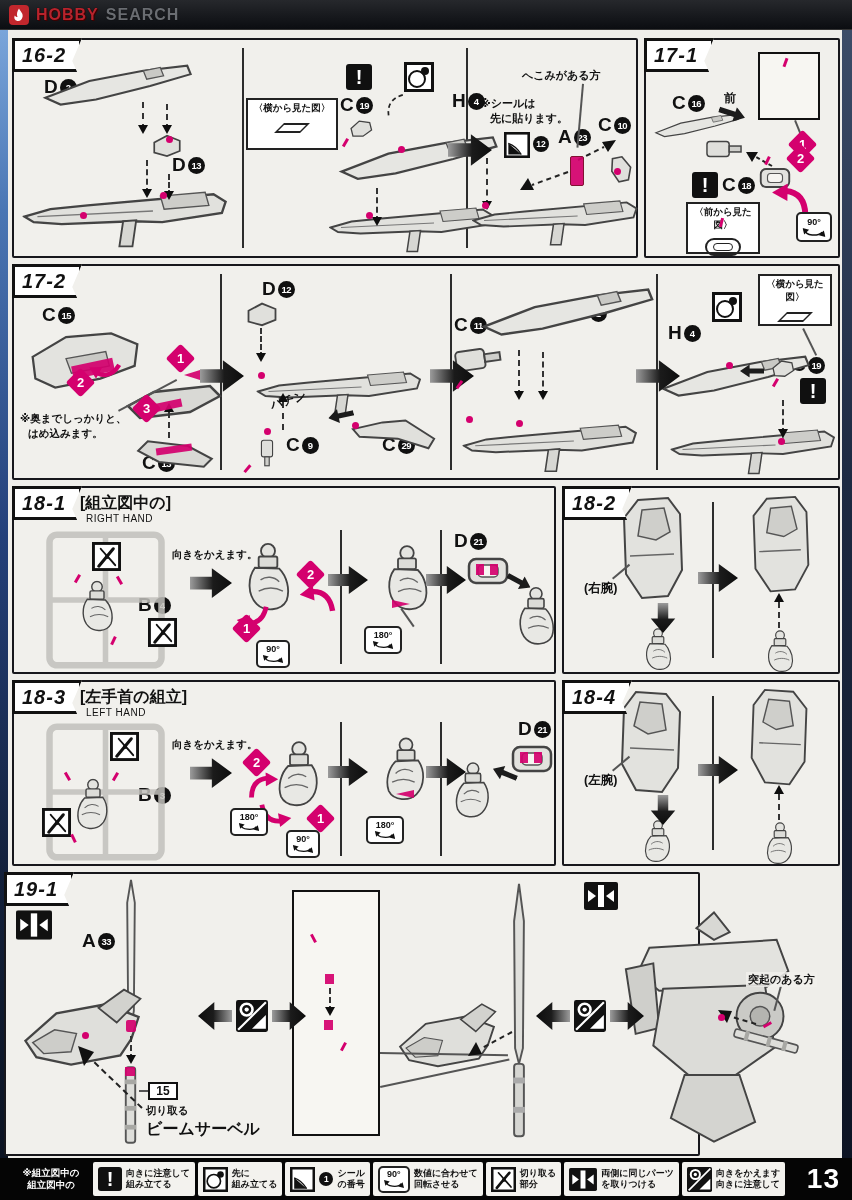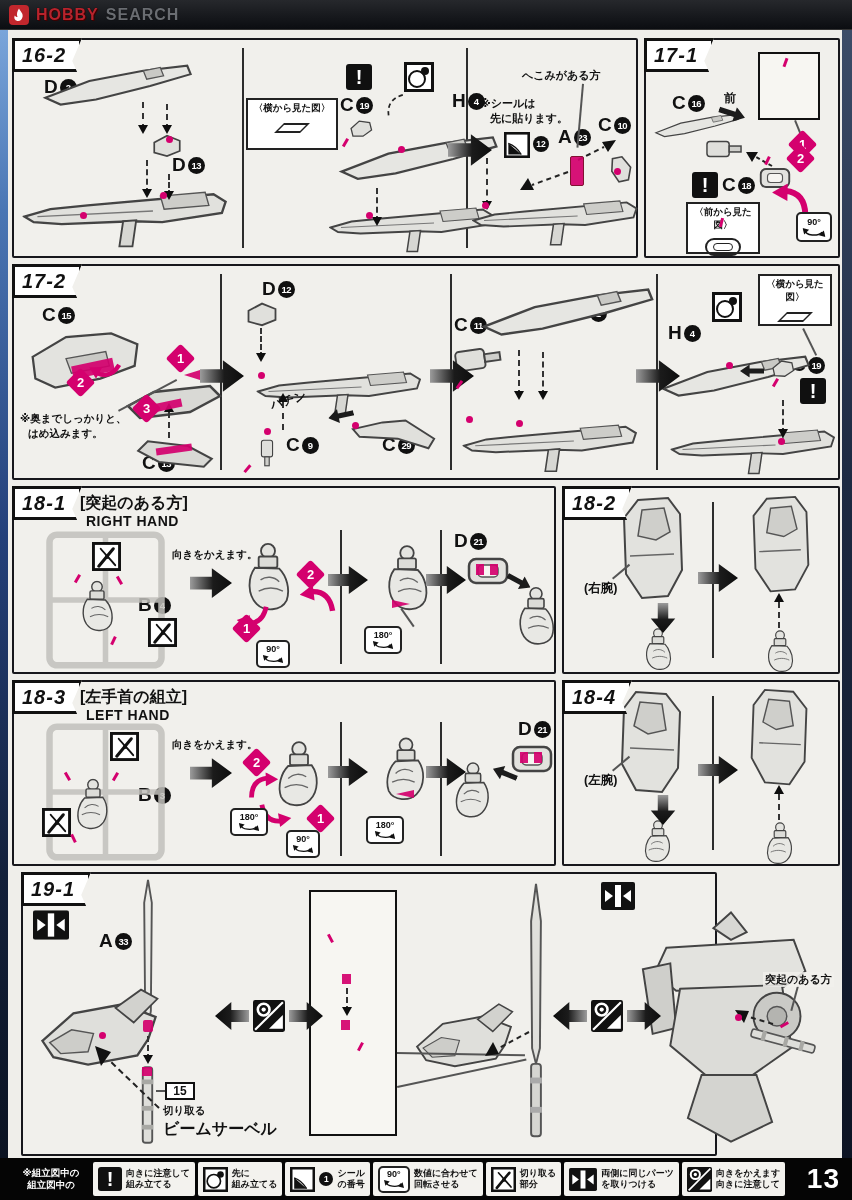--- a/index.html
+++ b/index.html
@@ -38,21 +38,21 @@
 .ln{position:absolute;height:1.5px;background:#555;transform-origin:0 0;z-index:2}
 .refbox{position:absolute;background:#fff;border:2px solid #111;font-weight:bold;font-size:12px;display:flex;align-items:center;justify-content:center;z-index:4}
 .badge{position:absolute;width:16px;height:16px;border-radius:50%;background:#101010;color:#fff;font-size:8.5px;font-weight:bold;display:flex;align-items:center;justify-content:center;z-index:4}
 .inset{position:absolute;background:#f7f6f2;border:2px solid #111;z-index:2}
 .legendbar{position:absolute;left:0;top:1158px;width:852px;height:42px;background:#050505;display:flex;align-items:center;padding:0 8px 0 12px;gap:3px}
 .lg-title{width:78px;height:34px;display:flex;flex-direction:column;align-items:center;justify-content:center;color:#fff;font-size:9.5px;font-weight:bold;line-height:1.25}
 .lg-cell{height:34px;background:#f3f2ee;border-radius:2px;display:flex;align-items:center;gap:4px;padding:0 5px;font-size:9px;font-weight:bold;line-height:1.2}
 .lg-cell .txt{display:flex;flex-direction:column}
 .pagenum{margin-left:auto;color:#fff;font-weight:900;font-size:28px;letter-spacing:1px;padding-right:4px}
 .jt{font-weight:bold;font-size:16px;white-space:nowrap}
-.et{font-weight:700;font-size:14px;letter-spacing:.5px}
+.et{font-weight:400;font-size:10px;letter-spacing:.5px}
 svg.part{position:absolute;z-index:1;overflow:visible}
 svg.arw{position:absolute;z-index:3}
 svg.dash{position:absolute;z-index:3;overflow:visible}
 </style>
 </head>
 <body>
 
 <svg width="0" height="0" style="position:absolute">
 <defs>
 <linearGradient id="gArr" x1="0" y1="0" x2="1" y2="0">
@@ -494,21 +494,21 @@
   <span class="excl" style="left:786px;top:112px">!</span>
   <span class="dar" style="left:768px;top:134px;height:34px"></span>
   <svg class="part" viewBox="0 0 220 88" style="left:644px;top:146px;width:190px;height:66px">
       <use href="#rifle"></use>
     </svg>
   <span class="pdot" style="left:764px;top:172px"></span>
 </div>
 
 <div class="panel" style="left:12px;top:486px;width:544px;height:188px">
   <span class="tab">18-1</span>
-  <span class="jt abs" style="left:66px;top:5px">[突起のある方]</span>
+  <span class="jt abs" style="left:66px;top:5px">[組立図中の]</span>
   <span class="et abs" style="left:72px;top:25px">RIGHT HAND</span>
   <svg class="part" viewBox="0 0 130 150" style="left:4px;top:42px;width:175px;height:140px;opacity:.85">
       <use href="#runner"></use>
     </svg>
   <svg class="part" viewBox="0 0 60 76" style="left:62px;top:92px;width:42px;height:54px">
       <use href="#hand"></use>
     </svg>
   <span class="ptick" style="left:62px;top:86px;transform:rotate(30deg)"></span>
   <span class="ptick" style="left:104px;top:88px;transform:rotate(-30deg)"></span>
   <span class="ptick" style="left:98px;top:148px;transform:rotate(25deg)"></span>
@@ -717,21 +717,21 @@
     </svg>
   <svg class="part" viewBox="0 0 72 108" style="left:182px;top:6px;width:68px;height:102px;transform:scaleX(-1)">
       <use href="#farm"></use>
     </svg>
   <span class="dar up" style="left:214px;top:112px;height:26px"></span>
   <svg class="part" viewBox="0 0 60 76" style="left:194px;top:140px;width:44px;height:44px;transform:scaleX(-1)">
       <use href="#hand"></use>
     </svg>
 </div>
 
-<div class="panel" style="left:21px;top:872px;width:696px;height:284px">
+<div class="panel" style="left:4px;top:872px;width:696px;height:284px">
   <span class="tab">19-1</span>
   <svg class="arw" viewBox="0 0 34 28" style="left:10px;top:36px;width:36px;height:30px">
       <use href="#icBoth"></use>
     </svg>
   <span class="plabel" style="left:76px;top:56px">
       <b>A</b>
       <i>33</i>
     </span>
   <svg class="part" viewBox="0 0 16 160" style="left:116px;top:4px;width:18px;height:152px">
       <use href="#blade"></use>

